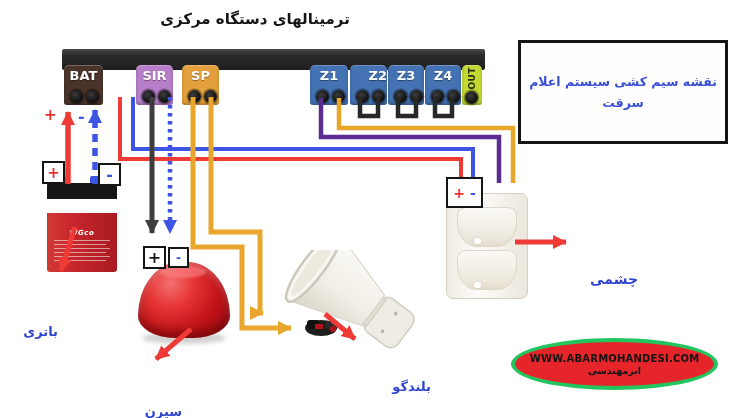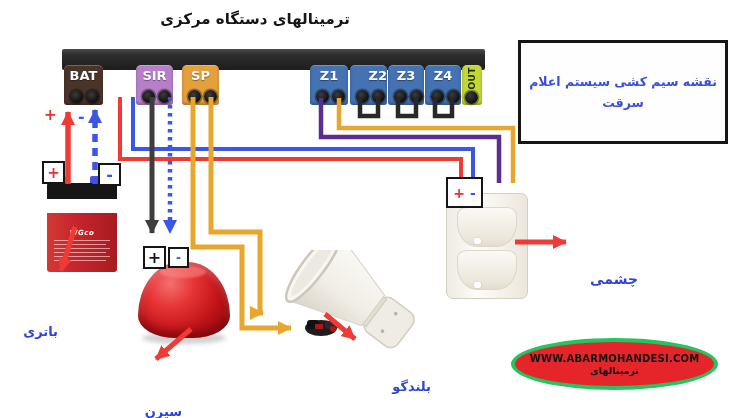--- a/index.html
+++ b/index.html
@@ -288,16 +288,16 @@
     <span class="blue">-</span>
   </div>
 
   <div class="clabel lb-battery" dir="rtl">باتری</div>
   <div class="clabel lb-siren" dir="rtl">سیرن</div>
   <div class="clabel lb-speaker" dir="rtl">بلندگو</div>
   <div class="clabel lb-pir" dir="rtl">چشمی</div>
 
   <div class="abs oval">
     <div class="oval-url">WWW.ABARMOHANDESI.COM</div>
-    <div class="oval-name" dir="rtl">ترمینالهای</div>
+    <div class="oval-name" dir="rtl">ابرمهندسی</div>
   </div>
 
 </div>
 
 </body></html>

